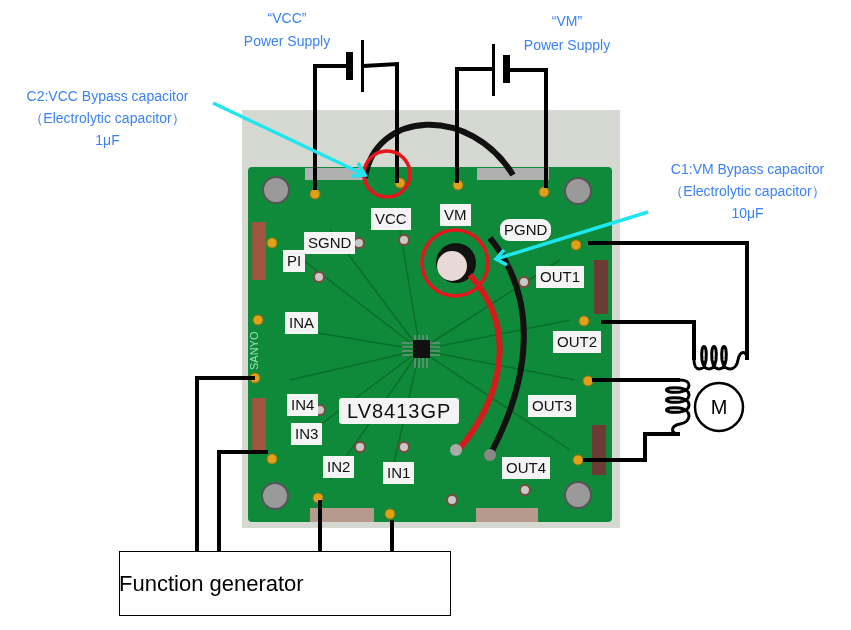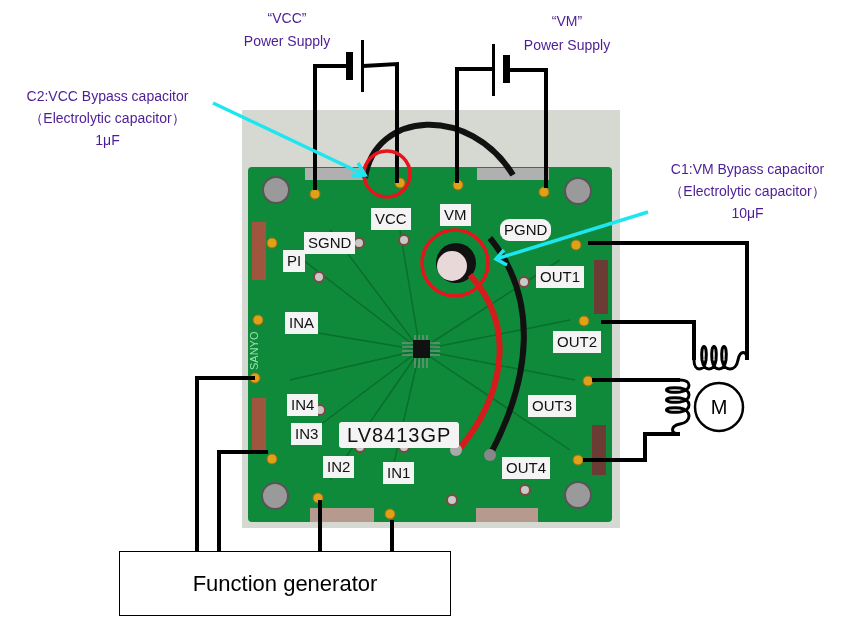--- a/index.html
+++ b/index.html
@@ -1,24 +1,24 @@
 <!DOCTYPE html>
 <html><head>
 <meta charset="utf-8">
 <style>
   html, body { margin:0; padding:0; background:#ffffff; }
   body { width:851px; height:630px; position:relative; overflow:hidden; font-family:"Liberation Sans", sans-serif; }
   .abs { position:absolute; }
-  .txt { color:#4c1d95; font-size:14px; line-height:17px; text-align:center; white-space:nowrap; }
+  .txt { color:#3b82f6; font-size:14px; line-height:17px; text-align:center; white-space:nowrap; }
   .board-bg { left:242px; top:110px; width:378px; height:418px; background:#d6d8d2; }
   .pcb { left:248px; top:167px; width:364px; height:355px; background:#0f8a3a; border-radius:4px; }
   .label-tag { background:#f4f4f4; color:#111; font-size:15px; line-height:20px; padding:1px 4px; text-align:center; }
   .chip-label { background:#f4f4f4; color:#111; font-size:20px; line-height:26px; padding:0 8px; border-radius:3px; letter-spacing:1px; }
   .fg-box { left:119px; top:551px; width:332px; height:65px; border:1.5px solid #000; background:#fff; box-sizing:border-box; }
-  .fg-label { left:119px; top:551px; width:332px; height:65px; line-height:65px; font-size:22px; text-align:center; color:#000; }
+  .fg-label { left:119px; top:551px; width:332px; height:65px; line-height:65px; font-size:22px; color:#000; }
 </style>
 </head>
 <body>
 
 <div class="abs board-bg"></div>
 <div class="abs pcb"></div>
 
 <svg class="abs" style="left:0;top:0" width="851" height="630">
 
   <rect x="252" y="222" width="14" height="58" fill="#a0553f"></rect>
@@ -179,18 +179,18 @@
 <div class="abs label-tag" style="left:291px;top:423px;">IN3</div>
 <div class="abs label-tag" style="left:323px;top:456px;">IN2</div>
 <div class="abs label-tag" style="left:383px;top:462px;">IN1</div>
 <div class="abs label-tag" style="left:536px;top:266px;">OUT1</div>
 <div class="abs label-tag" style="left:545px;top:331px;margin-left:8px;">OUT2</div>
 <div class="abs label-tag" style="left:528px;top:395px;">OUT3</div>
 <div class="abs label-tag" style="left:502px;top:457px;">OUT4</div>
 
 <div class="abs" style="left:242px;top:352px;width:24px;font-size:11px;color:#9ee0b0;transform:rotate(-90deg);transform-origin:center;">SANYO</div>
 
-<div class="abs chip-label" style="left:339px;top:398px;margin-top:24px;">LV8413GP</div>
+<div class="abs chip-label" style="left:339px;top:398px;">LV8413GP</div>
 
 <div class="abs" style="left:695px;top:394px;width:48px;text-align:center;font-size:20px;line-height:26px;color:#000;">M</div>
 
 <div class="abs fg-box"></div>
 <div class="abs fg-label">Function generator</div>
 
 </body></html>

